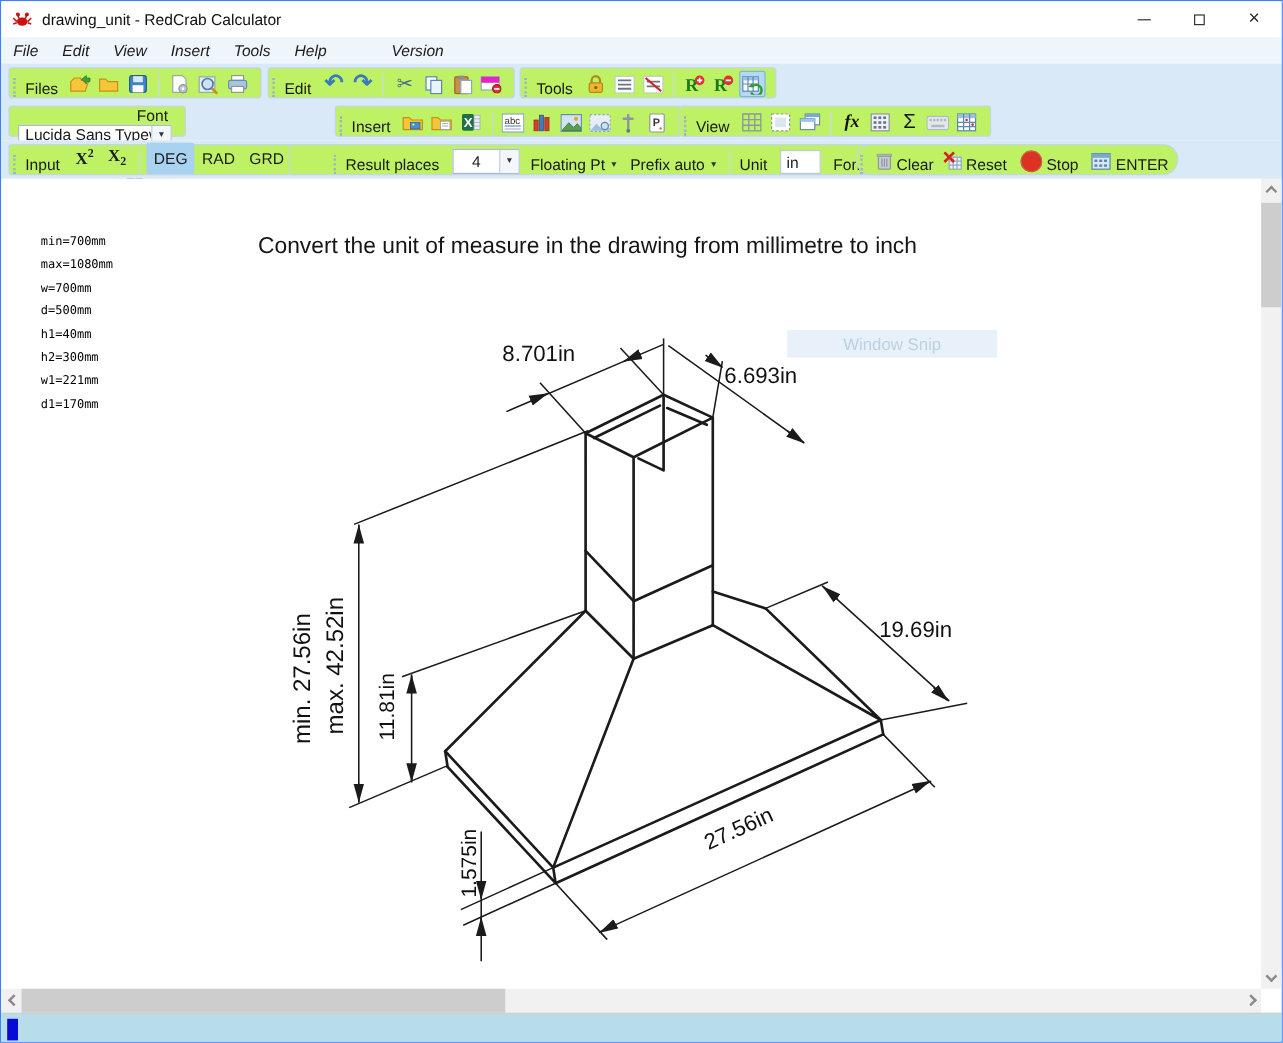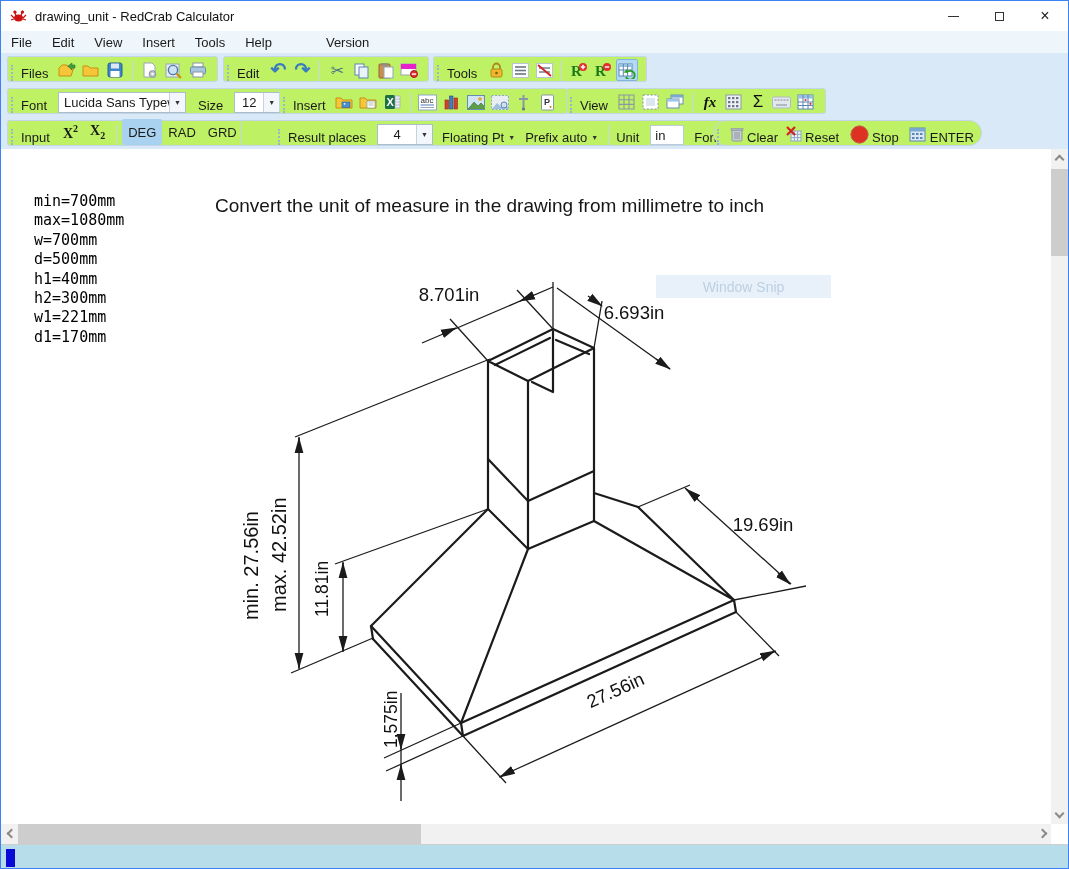--- a/index.html
+++ b/index.html
@@ -11,21 +11,21 @@
   .titlebar .app-icon { margin-left:9px; width:17px; height:15px; }
   .title-text { margin-left:8px; font-size:13px; color:#111; }
   .win-btns { position:absolute; right:0; top:0; height:30px; display:flex; }
   .win-btn { width:46px; height:30px; display:flex; align-items:center; justify-content:center; color:#222; }
   .glyph-min { width:11px; height:1px; background:#333; display:block; }
   .glyph-max { width:9px; height:9px; border:1px solid #333; display:block; }
   .glyph-close { font-size:16px; line-height:16px; color:#222; }
 
   
   .menubar { position:absolute; left:0; top:30px; width:100%; height:22px; background:#eef6fc; display:flex; align-items:center; font-size:13px; color:#1a1a1a; }
-  .menu-item { padding:0 10px; }
+  .menu-item { padding:0 10px;font-style:italic; }
   .menu-version { margin-left:34px; }
 
   
   .tb-row { position:absolute; left:0; width:100%; height:32px; background:#d9e9f7; }
   .tb-row1 { top:52px; } .tb-row2 { top:84px; } .tb-row3 { top:116px; }
   .tb-group { position:absolute; top:3px; height:26px; background:#bef264; border:1px solid #c3d5e6; border-radius:3px; display:flex; align-items:flex-end; padding:0 7px 0 3px; font-size:13px; color:#1a1a1a; }
   .grip { width:4px; height:16px; border-left:2px dotted #9db4c9; margin-right:6px; }
   .tb-label { margin-right:7px; }
   .tbtn { display:flex; align-items:center; justify-content:center; width:22px; height:22px; margin:0 1px; }
   .tb-sep { width:1px; height:20px; background:#c9d6e4; margin:0 5px; }
@@ -40,21 +40,21 @@
   .tinput { background:#fff; border:1px solid #bdcbd8; height:20px; font-size:13px; padding:0 4px; display:flex; align-items:center; margin:0 4px; }
   .undo-glyph { font-size:19px; color:#3a7abf; font-weight:bold; line-height:18px; }
   .cut-glyph { font-size:16px; color:#4a6a8a; }
   .sigma-glyph { font-size:17px; color:#111; }
   .fx-glyph { font-style:italic; font-weight:bold; font-size:15px; font-family:"Liberation Serif",serif; color:#111; }
   .sup-base { font-weight:bold; font-family:"Liberation Serif",serif; font-size:14px; }
   sup,sub { font-size:10px; }
 
   
   .canvas { position:absolute; left:0; top:148px; width:1052px; height:675px; background:#fff; overflow:hidden; }
-  .vars { position:absolute; left:33px; top:43px; font-family:"DejaVu Sans Mono",monospace; font-size:15px; line-height:19.4px; color:#000; }
+  .vars { position:absolute; left:33px; top:43px; font-family:"DejaVu Sans Mono",monospace; font-size:10px; line-height:19.4px; color:#000; }
   .heading { position:absolute; left:214px; top:46px; font-size:19px; color:#161616; }
   .snip-ghost { position:absolute; left:655px; top:126px; width:175px; height:23px; background:#e8f1fa; color:#bcd0e2; font-size:14px; display:flex; align-items:center; justify-content:center; }
   .drawing-svg { position:absolute; left:0; top:0; }
 
   
   .vscroll { position:absolute; right:0; top:148px; width:17px; height:675px; background:#f1f1f1; }
   .vthumb { position:absolute; left:0; top:20px; width:17px; height:87px; background:#cdcdcd; }
   .sbtn { position:absolute; width:17px; height:17px; display:flex; align-items:center; justify-content:center; background:#f1f1f1; }
   .chev { width:7px; height:7px; border-left:2px solid #8a8a8a; border-bottom:2px solid #8a8a8a; display:block; }
   .chev.up { transform:rotate(135deg); margin-top:4px; }
@@ -232,21 +232,21 @@
             <line x1="9.6" y1="2" x2="9.6" y2="14" stroke="#5a86b4"></line>
             <line x1="1" y1="8" x2="14" y2="8" stroke="#5a86b4"></line>
             <path d="M9,10 a4.5,4.5 0 1 1 -1,5" fill="none" stroke="#2ca02c" stroke-width="2"></path>
             <path d="M9,7 L9.5,11 L5.5,10.5 Z" fill="#2ca02c"></path>
           </svg>
         </span>
     </div>
   </div>
 
   <div class="tb-row tb-row2">
-    <div class="tb-group" style="left:6px;">
+    <div class="tb-group" style="left:6px;flex-direction:column;">
       <span class="grip"></span>
       <span class="tb-label">Font</span>
       <span class="combo" style="width:128px;">
         <span class="cval" style="width:110px;">Lucida Sans Typewri</span>
         <span class="carr">▼</span>
       </span>
       <span class="tb-label" style="margin-left:8px;">Size</span>
       <span class="combo" style="width:46px;">
         <span class="cval" style="width:28px;text-align:center;">12</span>
         <span class="carr">▼</span>

